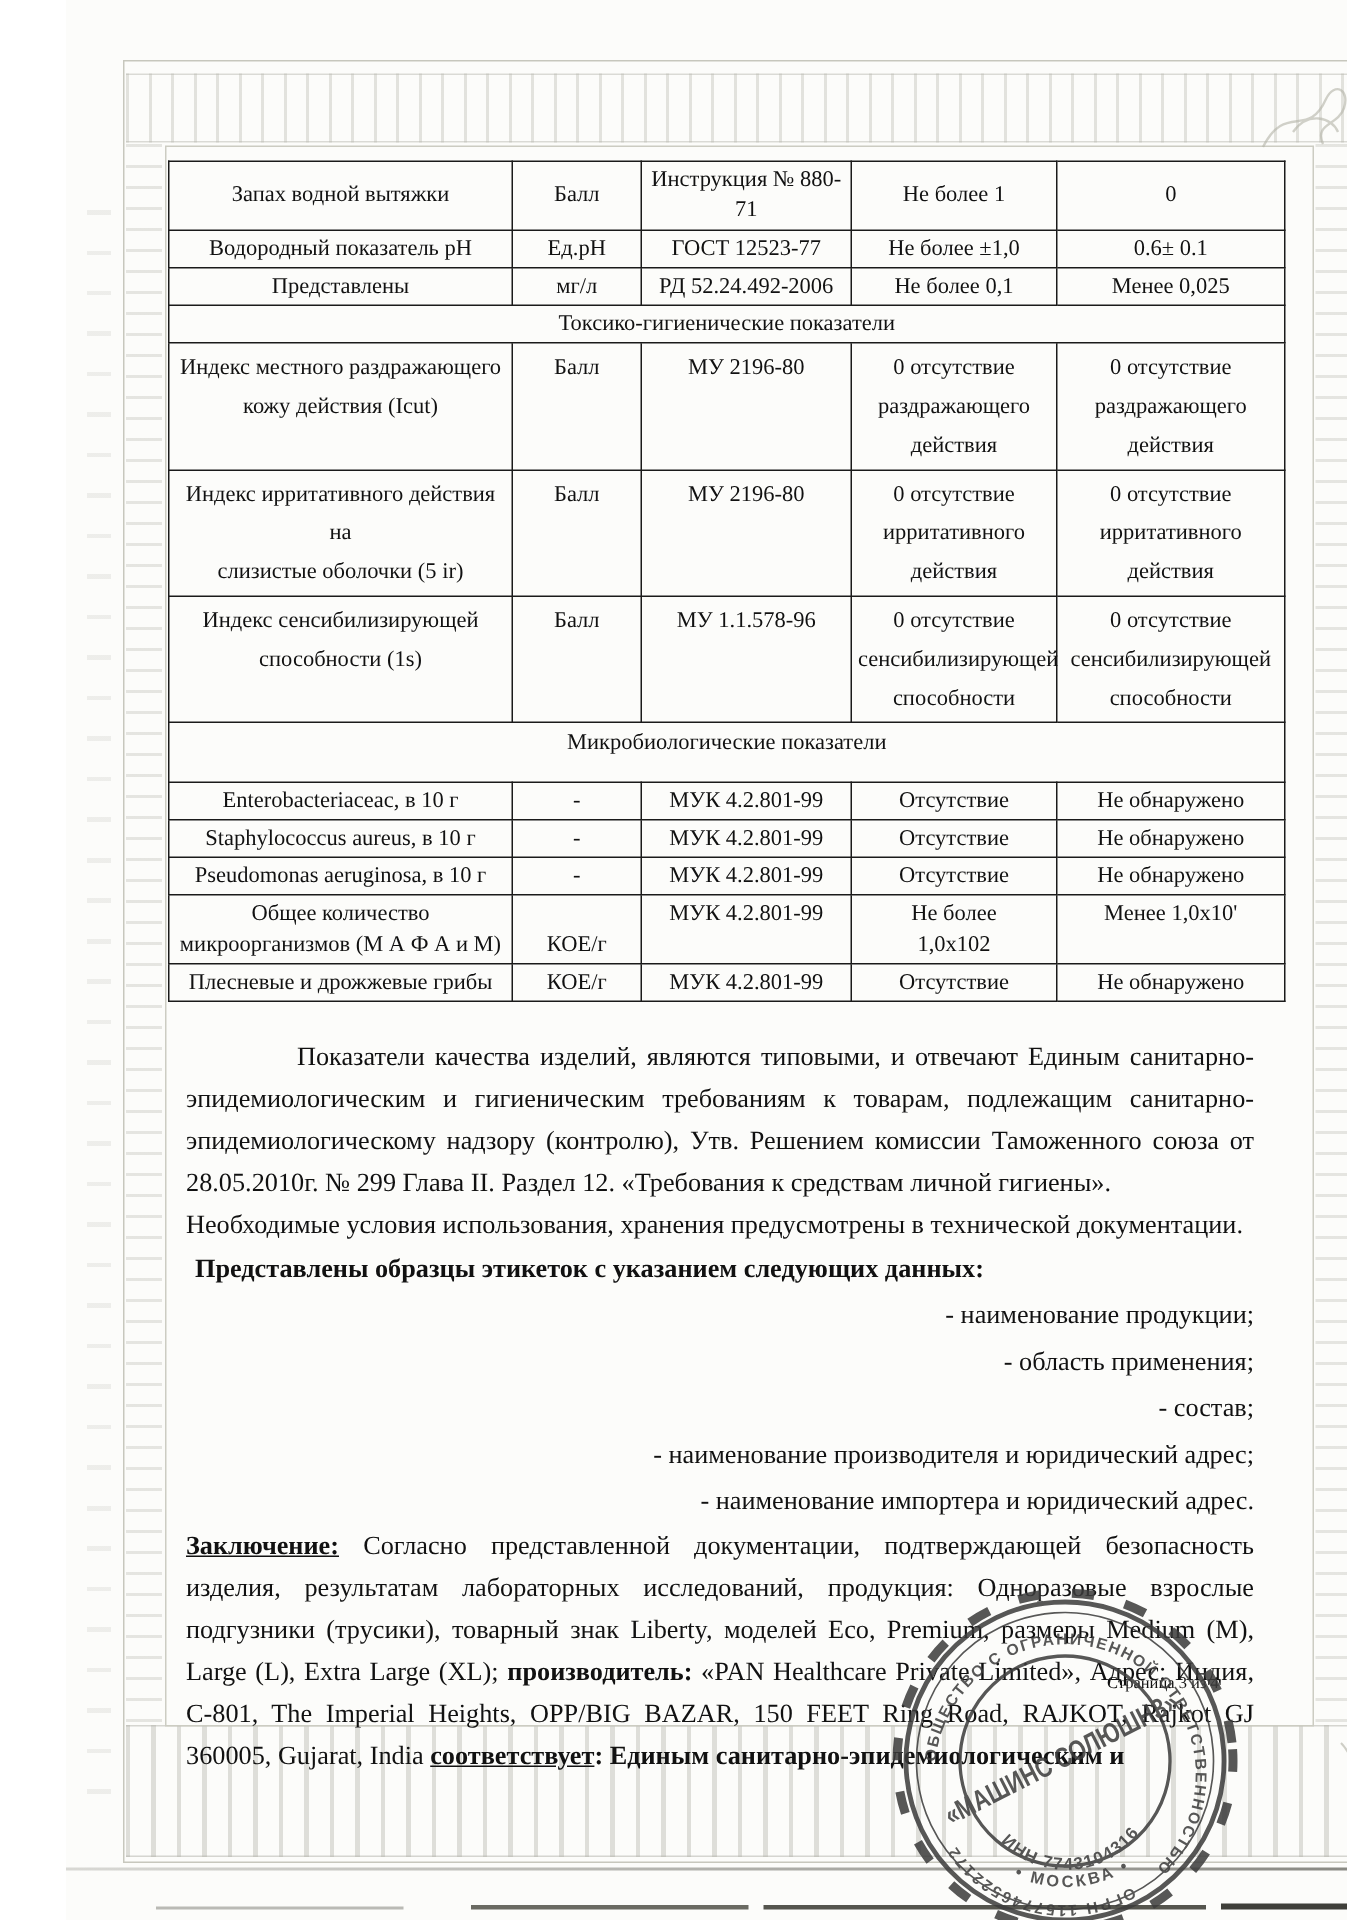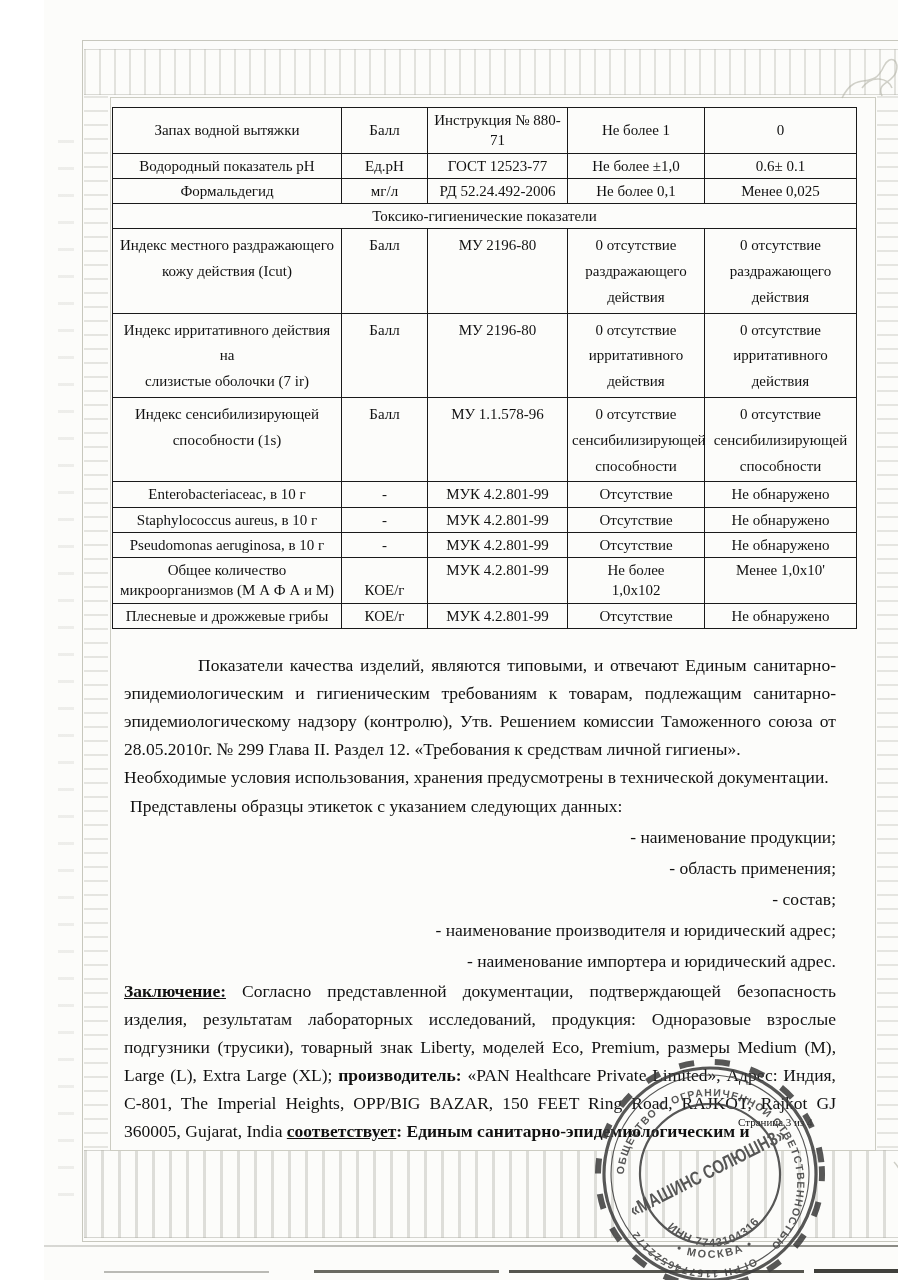--- a/index.html
+++ b/index.html
@@ -47,21 +47,21 @@
   td.param{text-align:left;padding-left:4px;}
   tr.twoline td{line-height:1.65;}
   tr.spread td{line-height:1.72;vertical-align:top;padding-top:4px;}
   tr.section td{text-align:center;padding:2px 0;white-space:normal;}
   tr.section-micro td{padding:3px 0 15px 0;}
 
   
   .textblock{margin:22px 106px 0 80px;font-size:17.5px;}
   .textblock p{margin:0;text-align:justify;line-height:28px;}
   .p1{text-indent:74px;}
-  .p3{text-indent:6px;line-height:31px !important;text-align:right;}
+  .p3{text-indent:6px;line-height:31px !important;text-align:right;font-weight:bold;}
   .list-line{line-height:31px;text-align:right;}
   .concl{line-height:28.5px;}
   .u-bold{font-weight:bold;text-decoration:underline;}
   .b{font-weight:bold;}
 
   .page-marker{position:absolute;left:694px;top:1116px;font-size:11px;z-index:1;}
 
   
   .stamp{position:absolute;left:546px;top:1054px;width:240px;height:240px;z-index:3;
          opacity:.86;transform:rotate(-4deg);}
@@ -114,21 +114,21 @@
           <td>0</td>
         </tr>
         <tr>
           <td class="param">Водородный показатель pH</td>
           <td>Ед.pH</td>
           <td>ГОСТ 12523-77</td>
           <td>Не более ±1,0</td>
           <td>0.6± 0.1</td>
         </tr>
         <tr>
-          <td class="param">Формальдегид</td>
+          <td class="param">Представлены</td>
           <td>мг/л</td>
           <td>РД 52.24.492-2006</td>
           <td>Не более 0,1</td>
           <td>Менее 0,025</td>
         </tr>
 
         <tr class="section">
           <td colspan="5">Токсико-гигиенические показатели</td>
         </tr>
 
@@ -139,21 +139,21 @@
           <td>МУ 2196-80</td>
           <td>0 отсутствие
 раздражающего
 действия</td>
           <td>0 отсутствие
 раздражающего
 действия</td>
         </tr>
         <tr class="spread">
           <td class="param">Индекс ирритативного действия на
-слизистые оболочки (7 ir)</td>
+слизистые оболочки (5 ir)</td>
           <td>Балл</td>
           <td>МУ 2196-80</td>
           <td>0 отсутствие
 ирритативного
 действия</td>
           <td>0 отсутствие
 ирритативного
 действия</td>
         </tr>
         <tr class="spread">
@@ -162,20 +162,23 @@
           <td>Балл</td>
           <td>МУ 1.1.578-96</td>
           <td>0 отсутствие
 сенсибилизирующей
 способности</td>
           <td>0 отсутствие
 сенсибилизирующей
 способности</td>
         </tr>
 
+        <tr class="section section-micro">
+          <td colspan="5">Микробиологические показатели</td>
+        </tr>
 
         <tr>
           <td class="param">Enterobacteriaceac, в 10 г</td>
           <td style="vertical-align:bottom">-</td>
           <td style="vertical-align:top">МУК 4.2.801-99</td>
           <td style="vertical-align:top">Отсутствие</td>
           <td style="vertical-align:top">Не обнаружено</td>
         </tr>
         <tr>
           <td class="param">Staphylococcus aureus, в 10 г</td>

